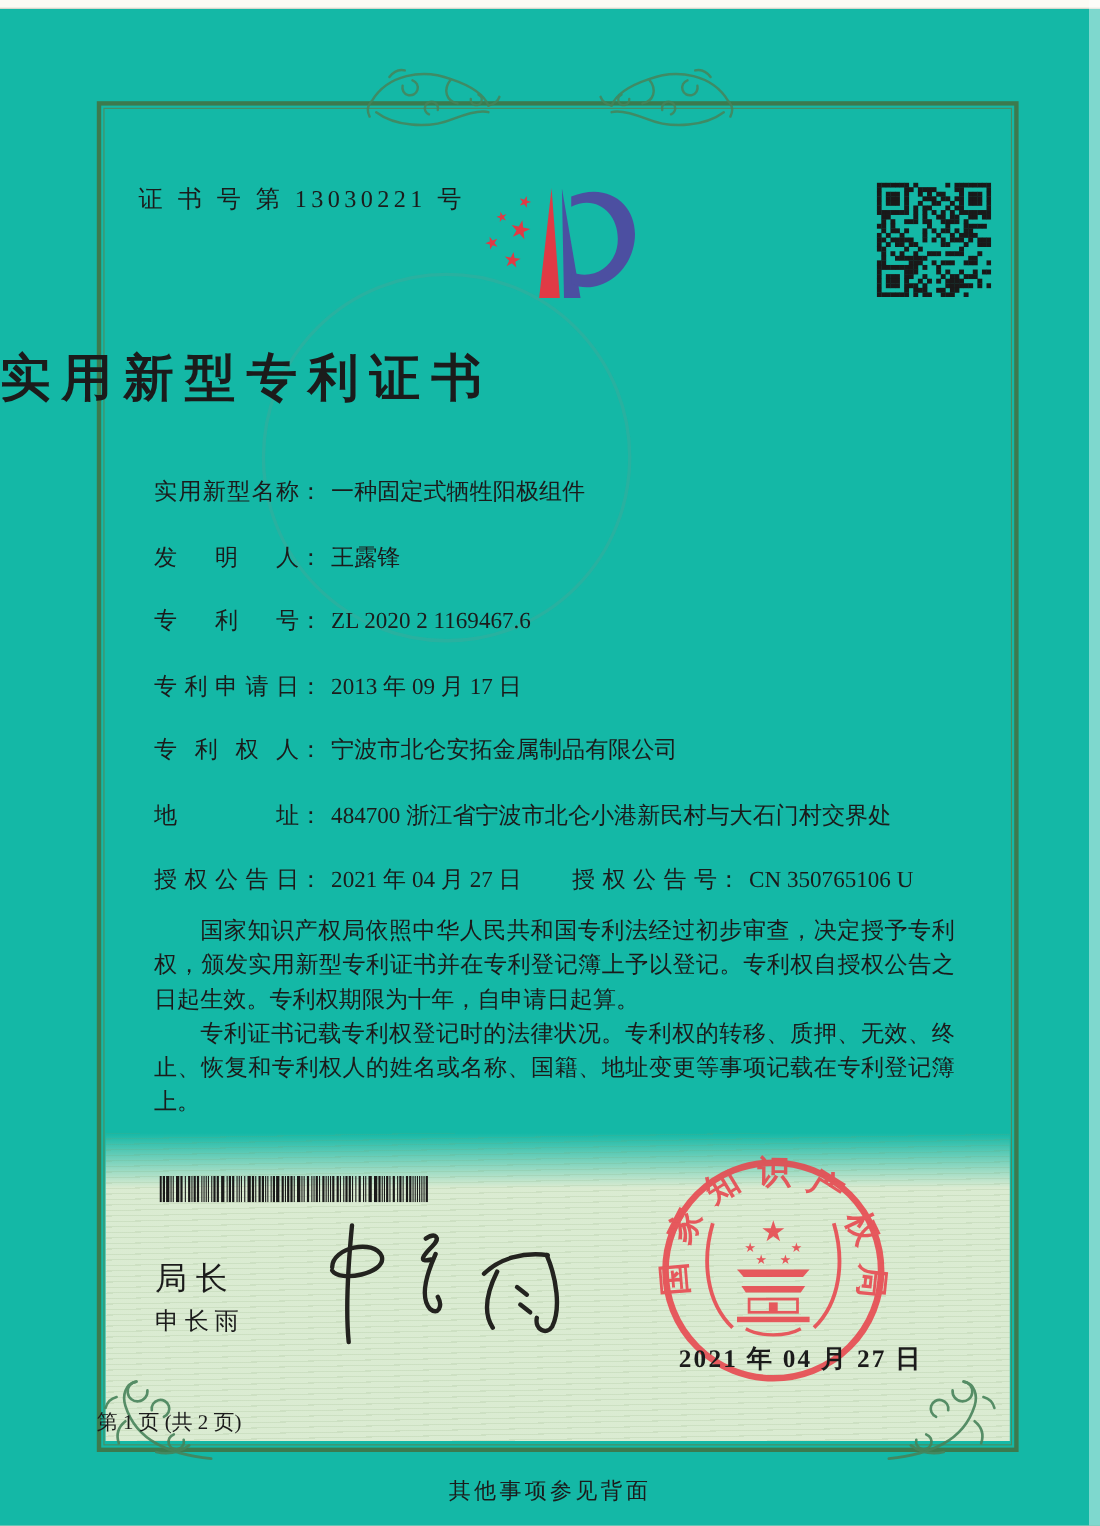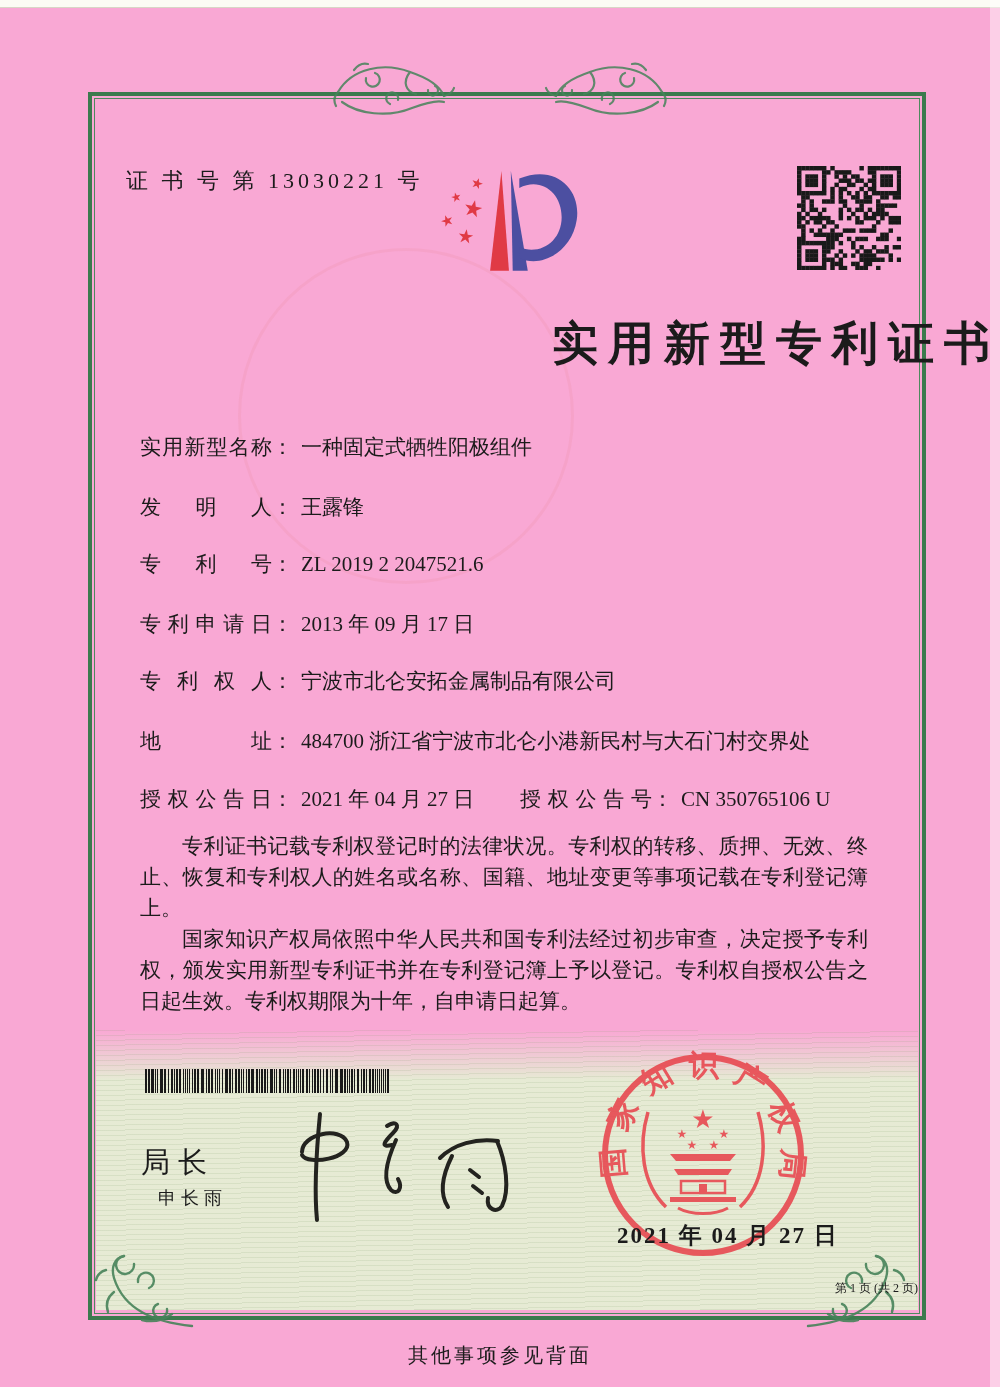--- a/index.html
+++ b/index.html
@@ -1,42 +1,42 @@
 <!DOCTYPE html>
 <html><head>
 <meta charset="utf-8">
 <style>
   html,body{margin:0;padding:0;background:#d8d5c8;}
-  .page{position:relative;width:1000px;height:1387px;margin:0 auto;background:#f9a8d4;
+  .page{position:relative;width:1000px;height:1387px;margin:0 auto;background:#14b8a6;
         font-family:"Liberation Serif","DejaVu Serif",serif;color:#1b1b1b;overflow:hidden;}
   .scan-top{position:absolute;left:0;top:0;width:100%;height:7px;background:#fcfbf4;border-bottom:1px solid #d8d5c6;}
   .scan-right{position:absolute;right:0;top:0;width:10px;height:100%;background:rgba(255,255,255,.45);}
   
   .frame{position:absolute;left:88px;top:92px;width:830px;height:1220px;border:4px solid #3c7a4e;z-index:1;}
   .frame-inner{position:absolute;left:2px;top:2px;right:2px;bottom:2px;border:1px solid #4d8a5e;}
   
   .tint{position:absolute;left:96px;top:1030px;width:822px;height:280px;z-index:0;
         background:
           repeating-linear-gradient(179deg, rgba(120,155,100,.14) 0 1px, rgba(120,155,100,0) 1px 5px),
           linear-gradient(180deg, rgba(229,238,212,0) 0, rgba(229,238,212,.95) 50px, rgba(229,238,212,.95) 100%);}
   .watermark{position:absolute;left:238px;top:248px;width:330px;height:330px;border:3px solid rgba(222,120,108,.10);
              border-radius:50%;z-index:0;}
   .abs{position:absolute;z-index:2;}
   .certno{left:126px;top:166px;font-size:22px;letter-spacing:4px;}
-  .title{left:0;width:1000px;top:313px;text-align:right;font-size:46px;font-weight:bold;letter-spacing:10px;}
+  .title{left:0;width:1000px;top:313px;text-align:left;font-size:46px;font-weight:bold;letter-spacing:10px;}
   .field{left:140px;font-size:21px;white-space:nowrap;}
   .flabel{display:inline-flex;justify-content:space-between;width:132px;}
   .colon{padding-right:8px;}
   .grant-no{position:absolute;left:380px;top:0;white-space:nowrap;}
   .paras{left:140px;top:831px;width:728px;font-size:21px;line-height:31px;text-align:justify;}
   .paras p{margin:0;text-indent:2em;}
   .officer-title{left:141px;top:1143px;font-size:29px;letter-spacing:8px;}
-  .officer-name{left:141px;top:1186px;font-size:18px;letter-spacing:5px;margin-left:17px;}
+  .officer-name{left:141px;top:1186px;font-size:22px;letter-spacing:5px;}
   .seal-date{left:617px;top:1220px;font-size:23px;font-weight:600;letter-spacing:2px;}
-  .pageinfo{left:88px;width:830px;top:1280px;text-align:right;font-size:12px;}
+  .pageinfo{left:88px;width:830px;top:1280px;text-align:left;font-size:19px;}
   .backnote{left:0;width:1000px;top:1342px;text-align:center;font-size:20px;letter-spacing:3px;font-family:Liberation Serif, serif;}
   svg{display:block;}
 </style>
 </head>
 <body>
 
 <div class="page">
 
   <div class="scan-top"></div>
   <div class="scan-right"></div>
@@ -423,21 +423,21 @@
         <span>发</span>
         <span>明</span>
         <span>人</span>
       </span><span class="colon">：</span><span>王露锋</span>
   </div>
   <div class="abs field" style="top:550px;">
     <span class="flabel">
         <span>专</span>
         <span>利</span>
         <span>号</span>
-      </span><span class="colon">：</span><span>ZL 2019 2 2047521.6</span>
+      </span><span class="colon">：</span><span>ZL 2020 2 1169467.6</span>
   </div>
   <div class="abs field" style="top:610px;">
     <span class="flabel">
         <span>专</span>
         <span>利</span>
         <span>申</span>
         <span>请</span>
         <span>日</span>
       </span><span class="colon">：</span><span>2013 年 09 月 17 日</span>
   </div>
@@ -468,22 +468,22 @@
           <span>授</span>
           <span>权</span>
           <span>公</span>
           <span>告</span>
           <span>号</span>
         </span><span class="colon">：</span><span>CN 350765106 U</span>
     </span>
   </div>
 
   <div class="abs paras">
+    <p>国家知识产权局依照中华人民共和国专利法经过初步审查，决定授予专利权，颁发实用新型专利证书并在专利登记簿上予以登记。专利权自授权公告之日起生效。专利权期限为十年，自申请日起算。</p>
     <p>专利证书记载专利权登记时的法律状况。专利权的转移、质押、无效、终止、恢复和专利权人的姓名或名称、国籍、地址变更等事项记载在专利登记簿上。</p>
-    <p>国家知识产权局依照中华人民共和国专利法经过初步审查，决定授予专利权，颁发实用新型专利证书并在专利登记簿上予以登记。专利权自授权公告之日起生效。专利权期限为十年，自申请日起算。</p>
   </div>
 
   <svg id="barcode" class="abs" style="left:145px;top:1069px;" width="248" height="24" viewBox="0 0 248 24">
       <rect x="0" y="0" width="2" height="24" fill="#191919"></rect>
       <rect x="3" y="0" width="2" height="24" fill="#191919"></rect>
       <rect x="6" y="0" width="3" height="24" fill="#191919"></rect>
       <rect x="10" y="0" width="1" height="24" fill="#191919"></rect>
       <rect x="12" y="0" width="1" height="24" fill="#191919"></rect>
       <rect x="15" y="0" width="3" height="24" fill="#191919"></rect>
       <rect x="19" y="0" width="2" height="24" fill="#191919"></rect>

